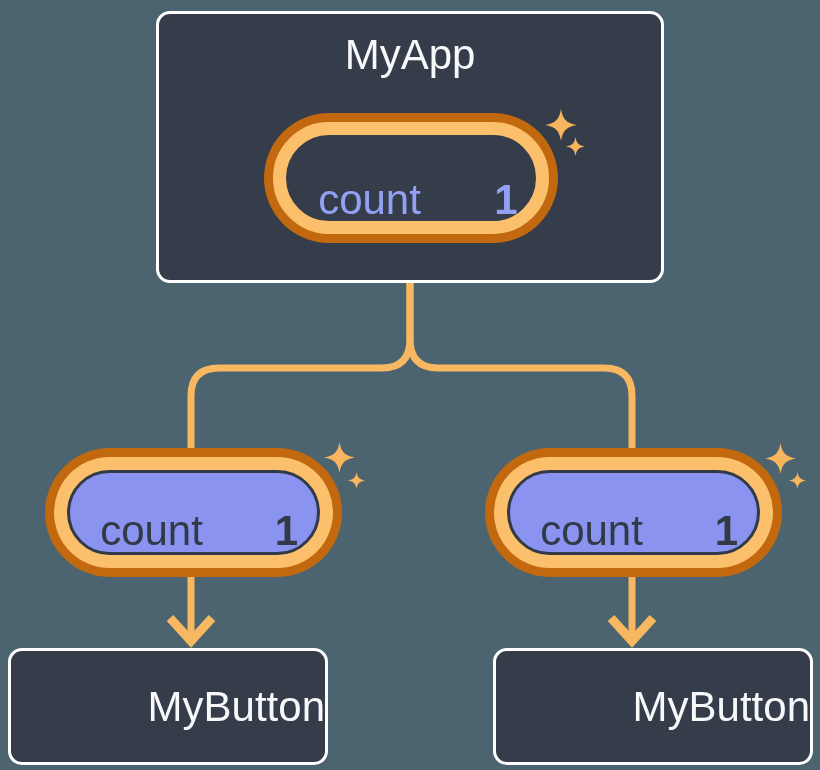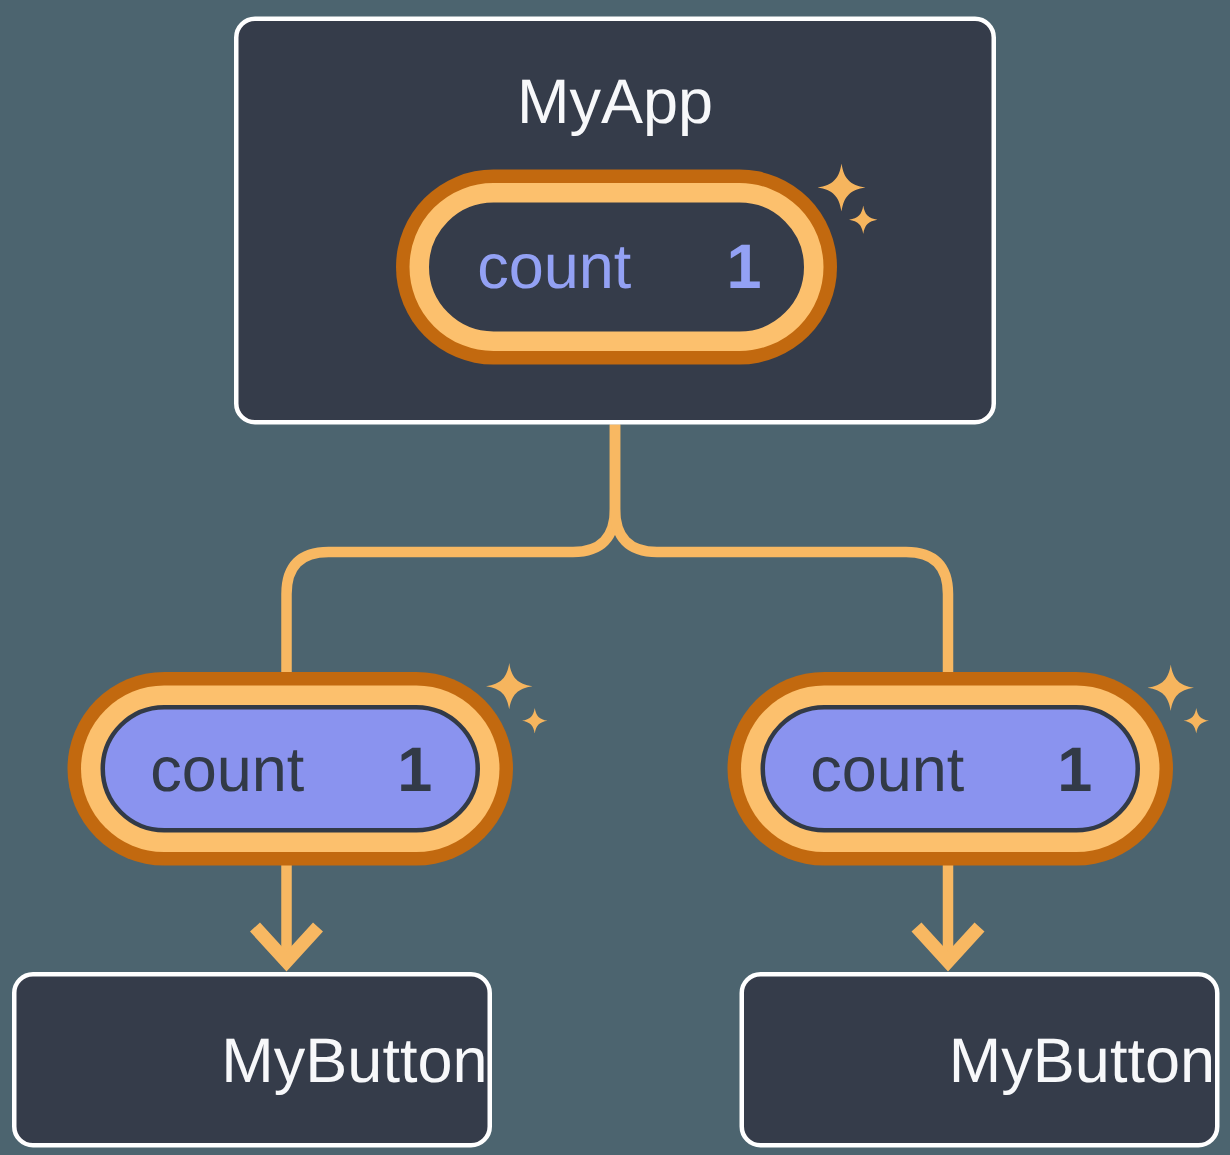--- a/index.html
+++ b/index.html
@@ -26,34 +26,35 @@
   #card-child-right { left: 493px; top: 648px; width: 320px; height: 117px; }
 
   .card-title {
     color: #f7f8fa;
     font-size: 42px;
     font-weight: 500;
     line-height: 1;
     text-align: center;
     white-space: nowrap;
   }
-  #card-root .card-title { position: absolute; left: 0; right: 0; top: 33px; }
+  #card-root .card-title { position: absolute; left: 0; right: 0; top: 20px; }
   .card-center { display: flex; align-items: center; justify-content: flex-end; }
 
   
   #connector-svg { position: absolute; left: 0; top: 0; z-index: 0; }
 
   
   .pill {
     position: absolute;
     border-radius: 999px;
     box-sizing: border-box;
     display: flex;
-    align-items: center;
+    align-items: flex-end;
     z-index: 2;
+    gap: 10px;
   }
   
   #pill-state {
     left: 273px; top: 122px; width: 276px; height: 112px;
     background: #353c4a;
     border: 13px solid #fcc06d;
     box-shadow: 0 0 0 9px #c2690f;
   }
   #pill-state .pill-label, #pill-state .pill-value { color: #93a1f4; }
   #pill-state .pill-divider { background: #fcc06d; }

